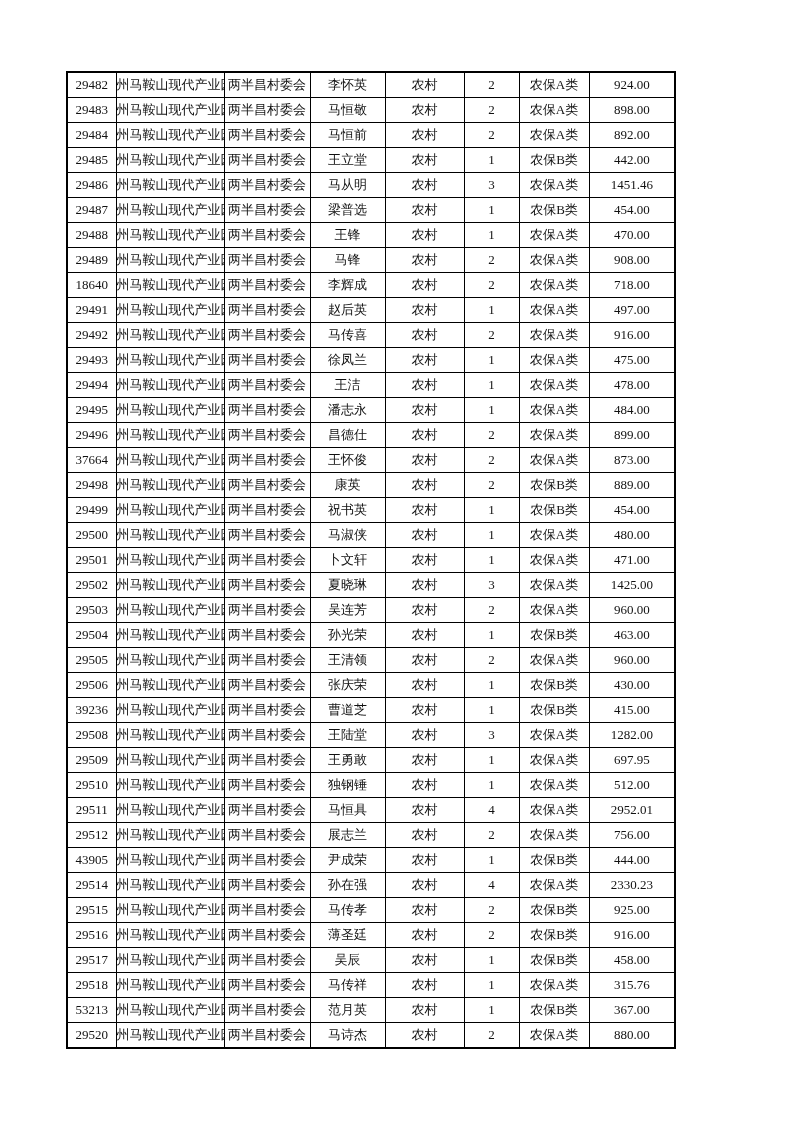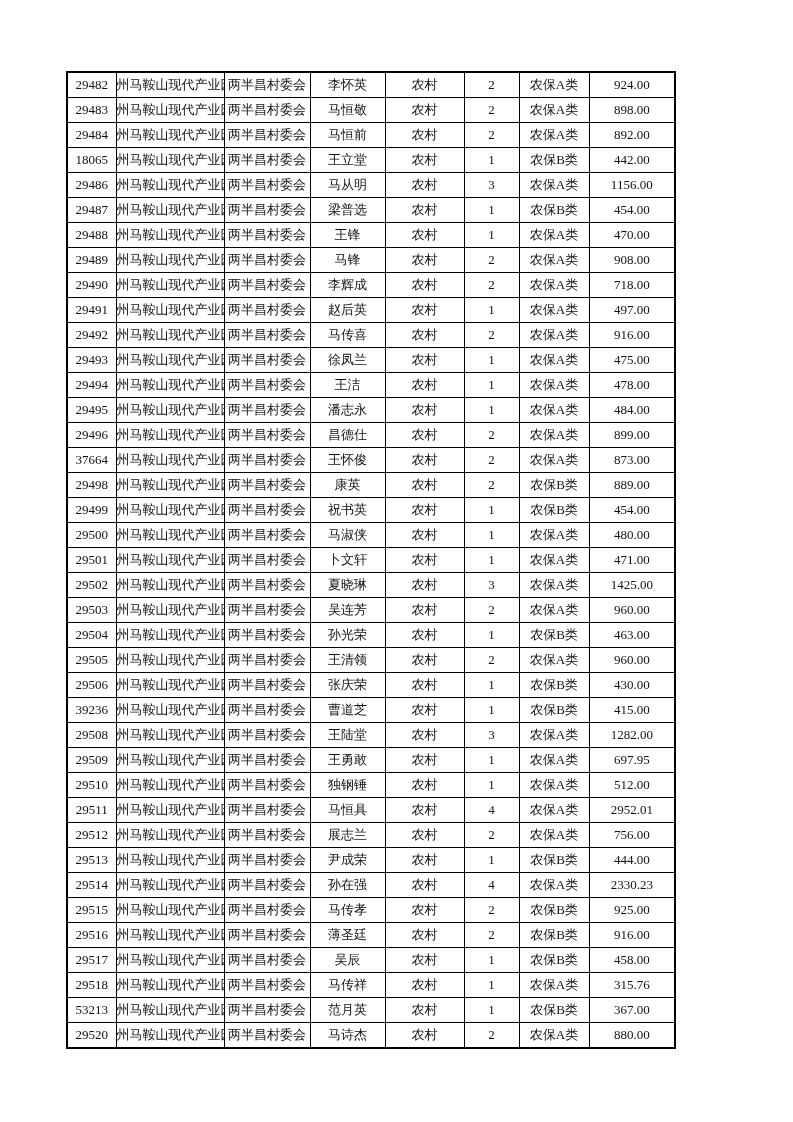--- a/index.html
+++ b/index.html
@@ -88,38 +88,38 @@
           <td class="cell-id">29484</td>
           <td class="cell-org">州马鞍山现代产业园</td>
           <td class="cell-village">两半昌村委会</td>
           <td class="cell-name">马恒前</td>
           <td class="cell-residence">农村</td>
           <td class="cell-persons">2</td>
           <td class="cell-category">农保A类</td>
           <td class="cell-amount">892.00</td>
         </tr>
         <tr>
-          <td class="cell-id">18065</td>
+          <td class="cell-id">29485</td>
           <td class="cell-org">州马鞍山现代产业园</td>
           <td class="cell-village">两半昌村委会</td>
           <td class="cell-name">王立堂</td>
           <td class="cell-residence">农村</td>
           <td class="cell-persons">1</td>
           <td class="cell-category">农保B类</td>
           <td class="cell-amount">442.00</td>
         </tr>
         <tr>
           <td class="cell-id">29486</td>
           <td class="cell-org">州马鞍山现代产业园</td>
           <td class="cell-village">两半昌村委会</td>
           <td class="cell-name">马从明</td>
           <td class="cell-residence">农村</td>
           <td class="cell-persons">3</td>
           <td class="cell-category">农保A类</td>
-          <td class="cell-amount">1156.00</td>
+          <td class="cell-amount">1451.46</td>
         </tr>
         <tr>
           <td class="cell-id">29487</td>
           <td class="cell-org">州马鞍山现代产业园</td>
           <td class="cell-village">两半昌村委会</td>
           <td class="cell-name">梁普选</td>
           <td class="cell-residence">农村</td>
           <td class="cell-persons">1</td>
           <td class="cell-category">农保B类</td>
           <td class="cell-amount">454.00</td>
@@ -138,21 +138,21 @@
           <td class="cell-id">29489</td>
           <td class="cell-org">州马鞍山现代产业园</td>
           <td class="cell-village">两半昌村委会</td>
           <td class="cell-name">马锋</td>
           <td class="cell-residence">农村</td>
           <td class="cell-persons">2</td>
           <td class="cell-category">农保A类</td>
           <td class="cell-amount">908.00</td>
         </tr>
         <tr>
-          <td class="cell-id">29490</td>
+          <td class="cell-id">18640</td>
           <td class="cell-org">州马鞍山现代产业园</td>
           <td class="cell-village">两半昌村委会</td>
           <td class="cell-name">李辉成</td>
           <td class="cell-residence">农村</td>
           <td class="cell-persons">2</td>
           <td class="cell-category">农保A类</td>
           <td class="cell-amount">718.00</td>
         </tr>
         <tr>
           <td class="cell-id">29491</td>
@@ -368,21 +368,21 @@
           <td class="cell-id">29512</td>
           <td class="cell-org">州马鞍山现代产业园</td>
           <td class="cell-village">两半昌村委会</td>
           <td class="cell-name">展志兰</td>
           <td class="cell-residence">农村</td>
           <td class="cell-persons">2</td>
           <td class="cell-category">农保A类</td>
           <td class="cell-amount">756.00</td>
         </tr>
         <tr>
-          <td class="cell-id">29513</td>
+          <td class="cell-id">43905</td>
           <td class="cell-org">州马鞍山现代产业园</td>
           <td class="cell-village">两半昌村委会</td>
           <td class="cell-name">尹成荣</td>
           <td class="cell-residence">农村</td>
           <td class="cell-persons">1</td>
           <td class="cell-category">农保B类</td>
           <td class="cell-amount">444.00</td>
         </tr>
         <tr>
           <td class="cell-id">29514</td>

